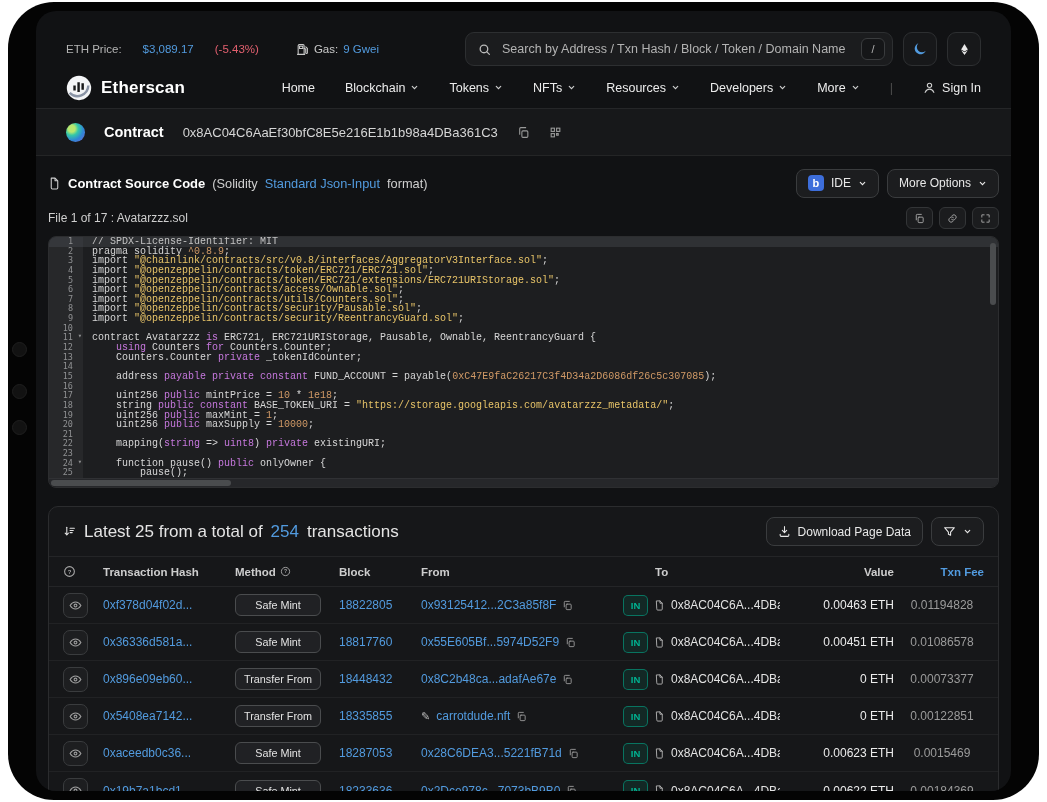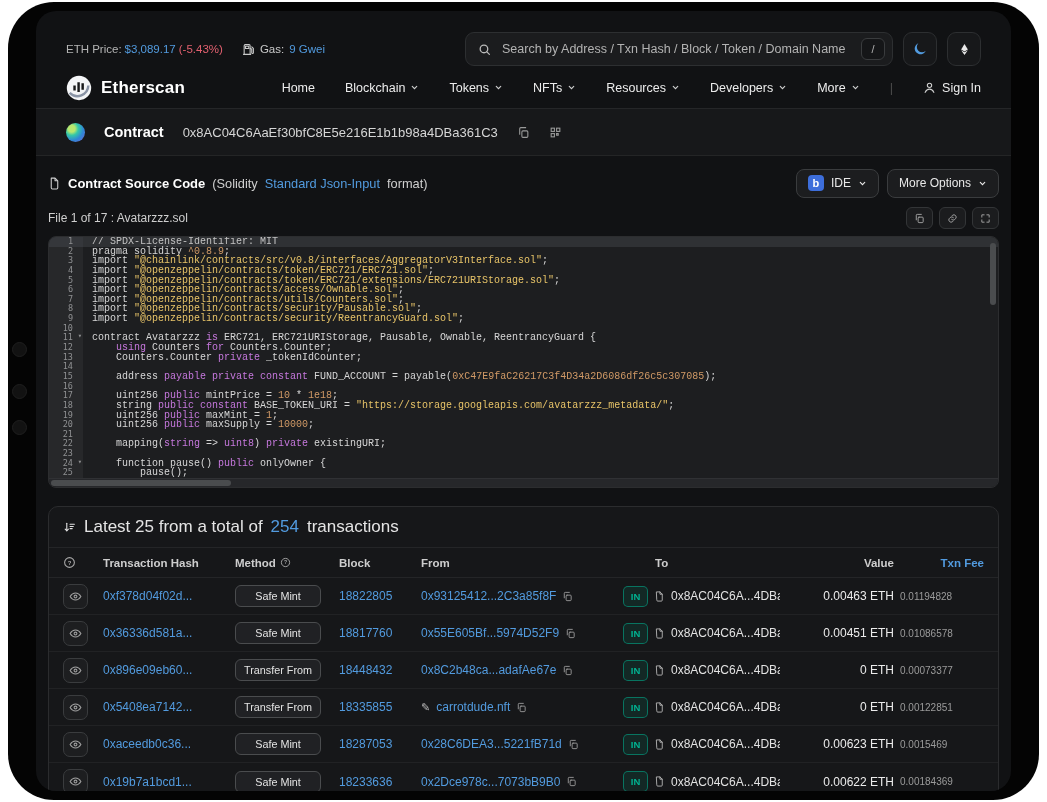--- a/index.html
+++ b/index.html
@@ -8,21 +8,21 @@
   }
   *{box-sizing:border-box;}
   body{margin:0;width:1047px;height:802px;position:relative;background:#ffffff;
        font-family:"Liberation Sans",sans-serif;-webkit-font-smoothing:antialiased;}
   .device{position:absolute;left:8px;top:2px;right:8px;bottom:2px;background:#040404;border-radius:46px;}
   .side-btn{position:absolute;width:15px;height:15px;border-radius:50%;background:#121212;border:1px solid #1f1f1f;left:4px;}
   .screen{position:absolute;left:28px;right:28px;top:9px;bottom:9px;background:#111214;border-radius:20px;overflow:hidden;color:#e6e6e6;}
 
   
   .topbar{display:flex;justify-content:space-between;align-items:center;margin:20px 30px 0;height:36px;}
-  .market{display:flex;align-items:center;gap:3px;font-size:11.5px;color:#b5b5b5;}
+  .market{display:flex;align-items:center;gap:21px;font-size:11.5px;color:#b5b5b5;}
   .market .price{color:var(--blue);} .market .chg{color:var(--red);}
   .gas-group{display:flex;align-items:center;gap:5px;margin-left:16px;color:#c9c9c9;}
   .gas-group .gasval{color:var(--blue);}
   .tb-right{display:flex;align-items:center;gap:10px;}
   .search{width:428px;height:34px;background:#1b1c1e;border:1px solid #2d2f31;border-radius:9px;
           display:flex;align-items:center;gap:9px;padding:0 7px 0 12px;color:#b9b9b9;}
   .search input{flex:1;background:transparent;border:0;outline:0;color:#eab308;font-size:12.5px;font-family:inherit;}
   .search input::placeholder{color:#b3b3b3;}
   .kbd{flex:0 0 24px;height:22px;border:1px solid #3a3c3e;border-radius:6px;background:#151618;
        color:#b0b0b0;font-size:11px;display:flex;align-items:center;justify-content:center;}
@@ -99,21 +99,21 @@
   .a{color:var(--blue);text-decoration:none;cursor:pointer;white-space:nowrap;}
   .badge-method{display:inline-block;min-width:86px;text-align:center;font-size:10.8px;color:#e2e2e2;
                 border:1px solid #4a4c4e;background:#202124;border-radius:6px;padding:4px 6px;}
   .c-flex{display:flex;align-items:center;gap:6px;white-space:nowrap;overflow:hidden;}
   .cbtn{background:none;border:0;padding:0;color:#9a9a9a;display:flex;cursor:pointer;}
   .badge-in{flex:0 0 25px;height:21px;display:inline-flex;align-items:center;justify-content:center;
             font-size:9.5px;font-weight:700;color:var(--green);background:rgba(0,163,134,.12);
             border:1px solid rgba(0,179,146,.55);border-radius:5px;}
   .to-doc{color:#b5b5b5;display:flex;}
   .c-right{text-align:right;color:#ececec;font-weight:500;white-space:nowrap;}
-  .c-fee{text-align:left;color:#9b9b9b;font-size:10px;white-space:nowrap;}
+  .c-fee{text-align:center;color:#9b9b9b;font-size:12px;white-space:nowrap;}
   .pen{color:#b5b5b5;font-size:11px;}
 
   .ic{width:13px;height:13px;flex:none;}
   .ic-lg{width:16px;height:16px;} .ic-sm{width:11px;height:11px;} .ic-xs{width:9px;height:9px;}
 </style>
 </head>
 <body>
 
 <div class="device">
   <div class="side-btn" style="top:340px;"></div>
@@ -414,20 +414,38 @@
                 <path d="M7 4v14"></path>
                 <path d="M4 15l3 3 3-3"></path>
                 <path d="M13 6h8"></path>
                 <path d="M13 10h6"></path>
                 <path d="M13 14h4"></path>
               </svg>
             <span>Latest 25 from a total of</span>
             <span class="count">254</span>
             <span>transactions</span>
           </div>
+          <div class="btn-row">
+            <button class="btn">
+              <svg class="ic" viewBox="0 0 24 24" fill="none" stroke="currentColor" stroke-width="2" stroke-linecap="round" stroke-linejoin="round">
+                  <path d="M12 3v10"></path>
+                  <path d="M8 10l4 4 4-4"></path>
+                  <path d="M4 17v2a2 2 0 0 0 2 2h12a2 2 0 0 0 2-2v-2"></path>
+                </svg>
+              <span>Download Page Data</span>
+            </button>
+            <button class="btn">
+              <svg class="ic" viewBox="0 0 24 24" fill="none" stroke="currentColor" stroke-width="2" stroke-linejoin="round">
+                  <path d="M3 5h18l-7 8v6l-4-2v-4z"></path>
+                </svg>
+              <svg class="ic ic-xs" viewBox="0 0 24 24" fill="none" stroke="currentColor" stroke-width="3" stroke-linecap="round">
+                  <path d="M6 9l6 6 6-6"></path>
+                </svg>
+            </button>
+          </div>
         </div>
 
         <div class="tgrid thead">
           <span class="th qm">
             <svg class="ic" viewBox="0 0 24 24" fill="none" stroke="currentColor" stroke-width="2">
                 <circle cx="12" cy="12" r="9"></circle>
                 <text x="12" y="16" text-anchor="middle" font-size="11" fill="currentColor" stroke="none">?</text>
               </svg>
           </span>
           <span class="th">Transaction Hash</span>

